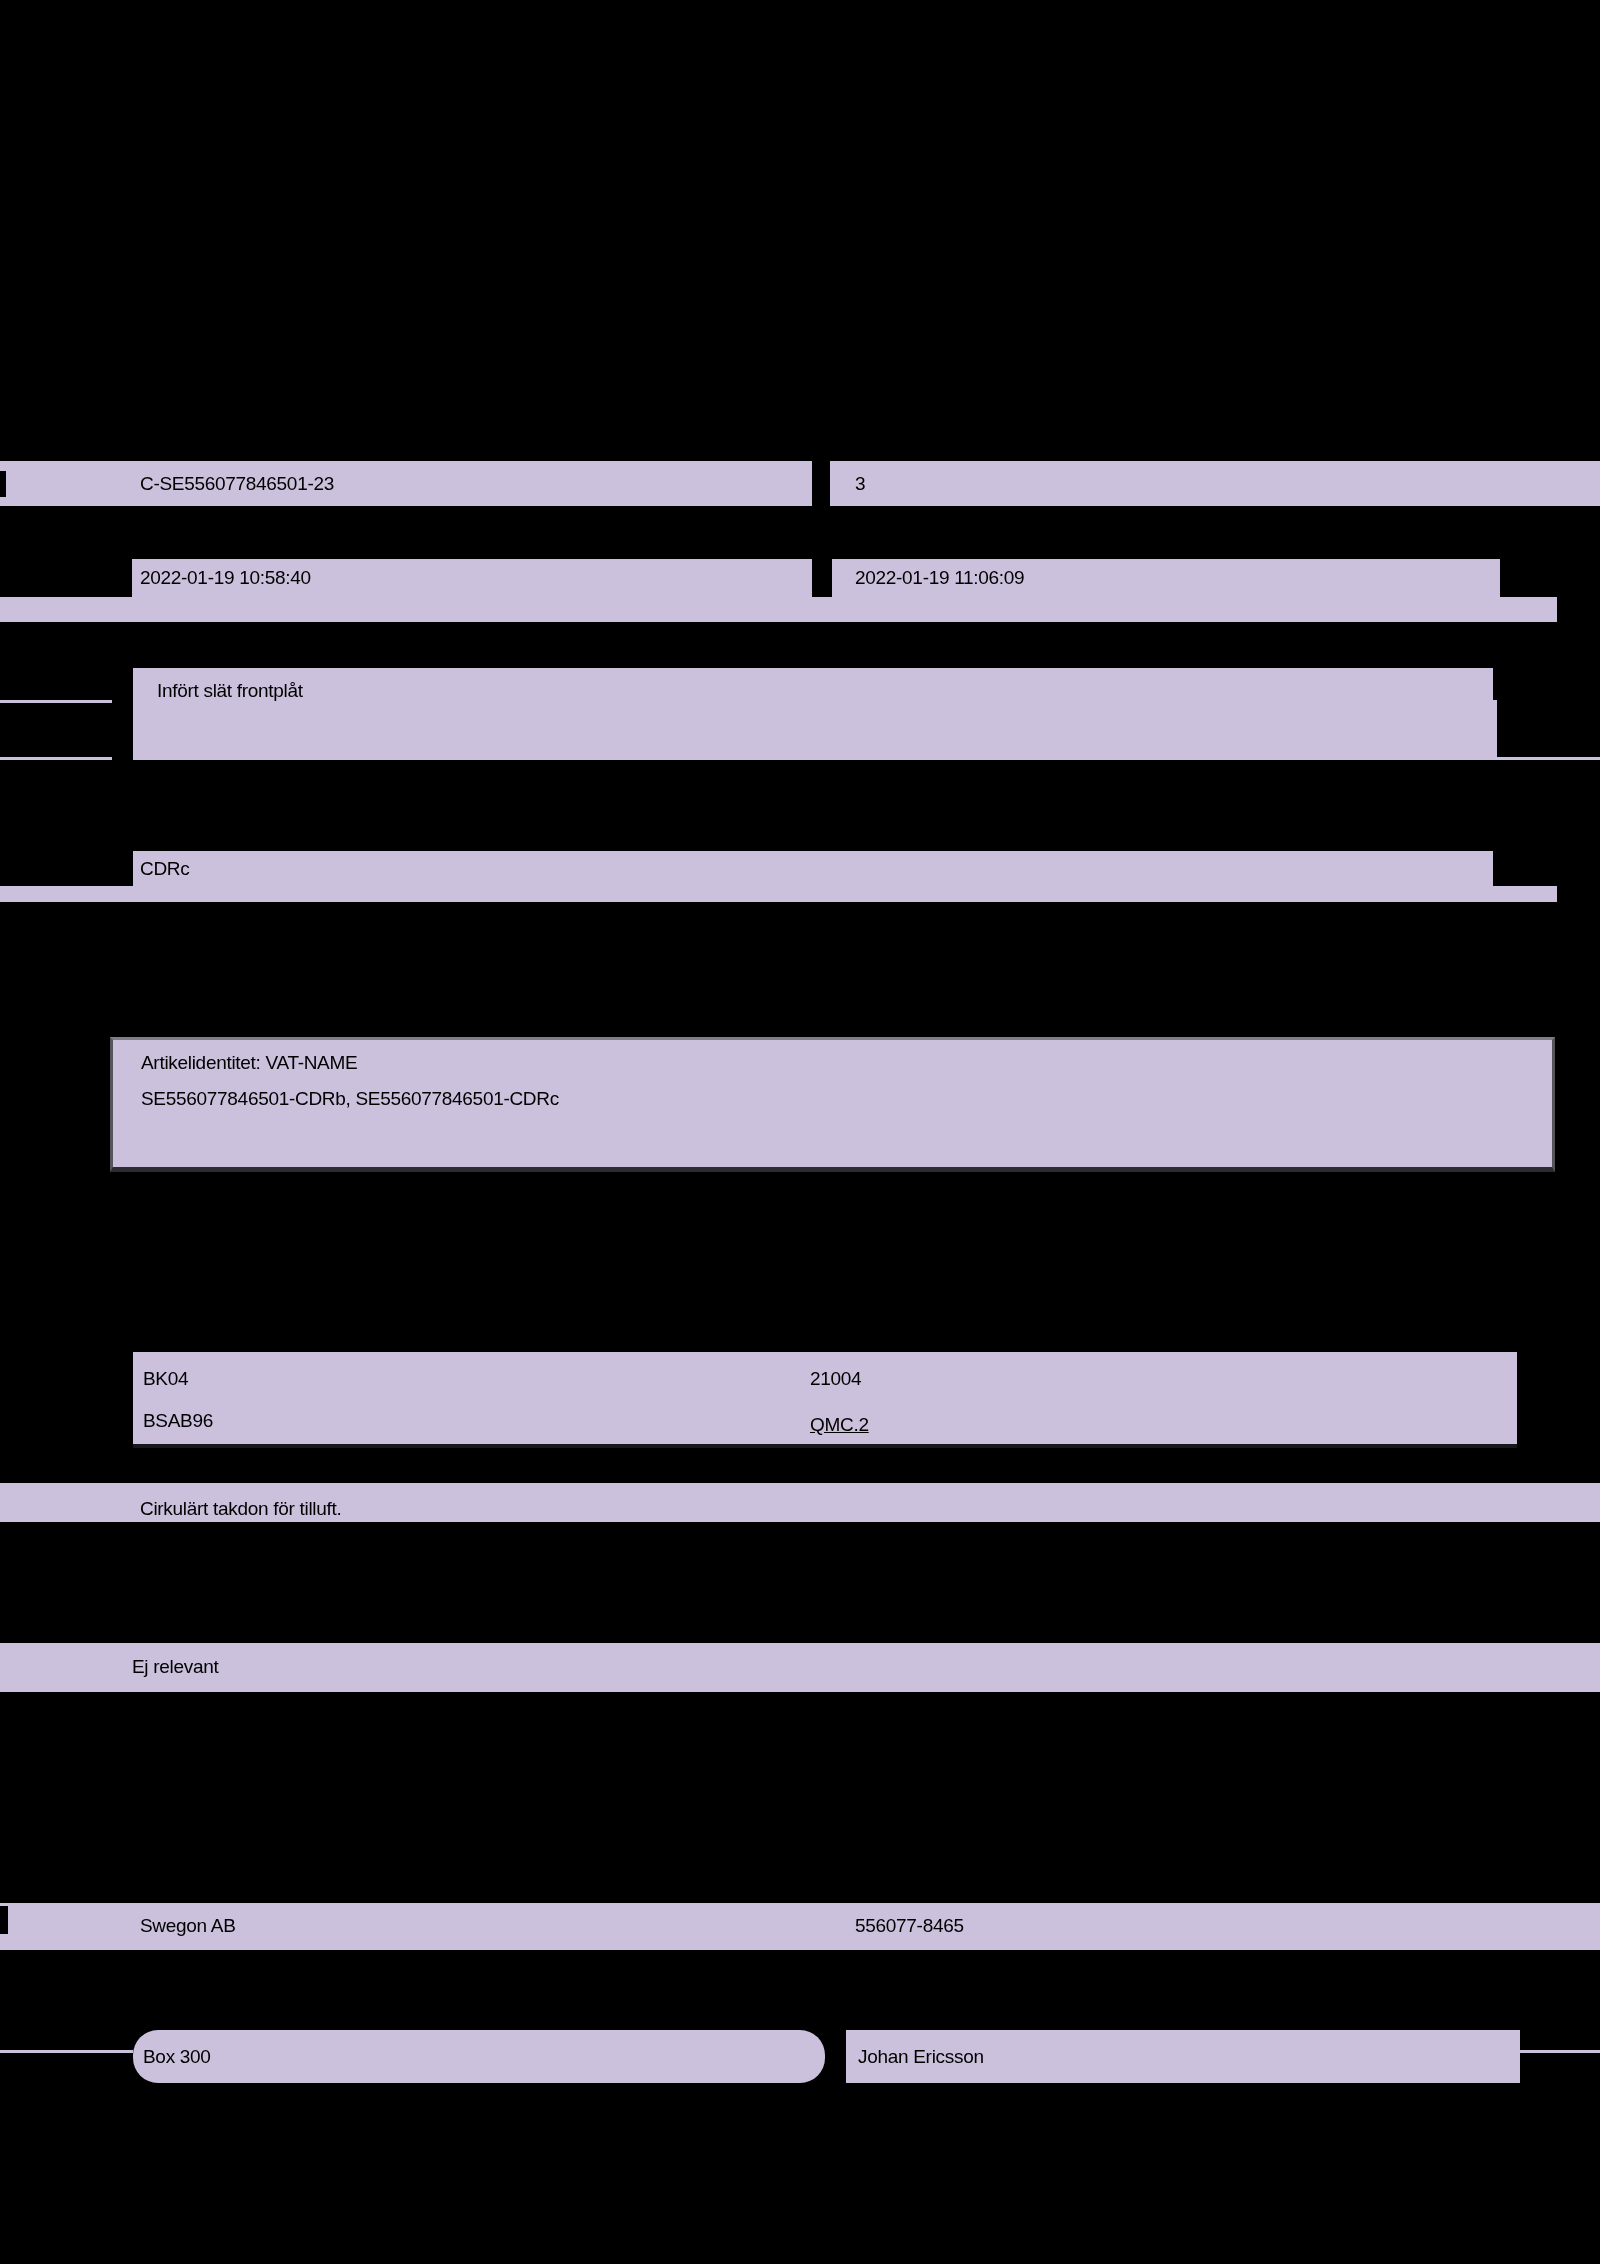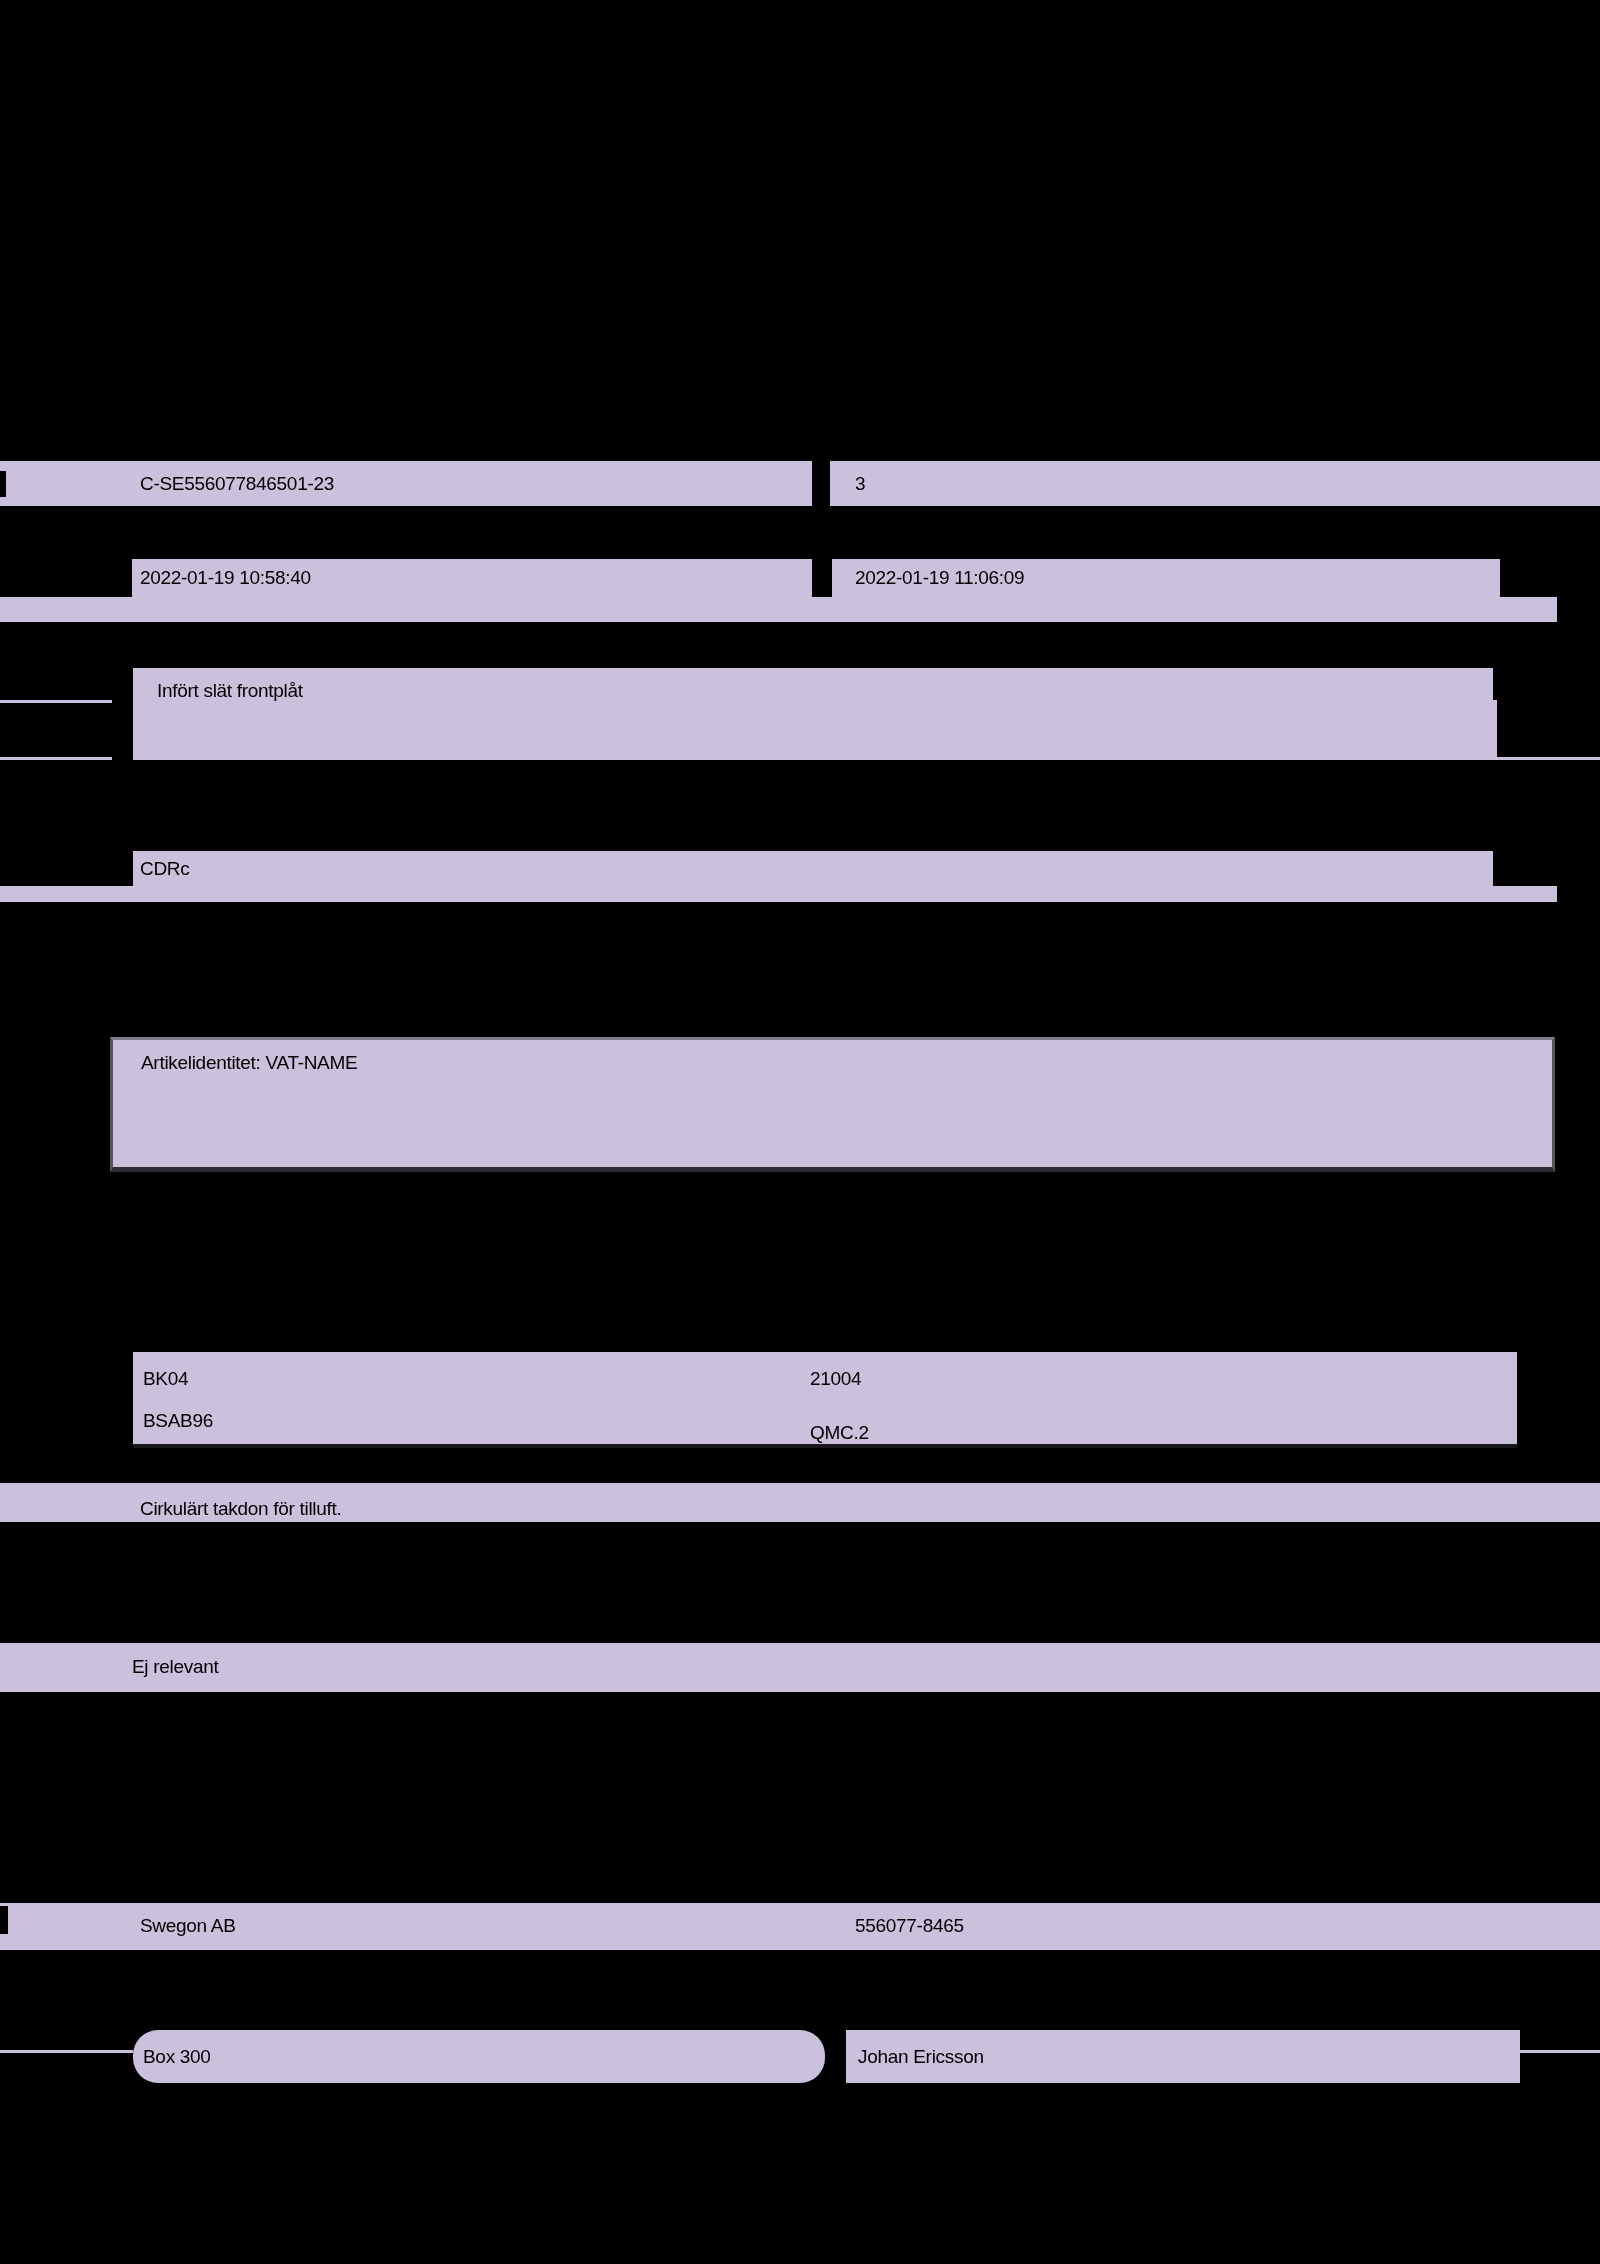--- a/index.html
+++ b/index.html
@@ -80,27 +80,28 @@
 <div class="thinline" style="left:1493px;top:700px;width:4px;height:60px;"></div>
 <div class="thinline" style="left:1497px;top:757px;width:103px;height:3px;"></div>
 
 <div class="field" style="left:133px;top:851px;width:1360px;height:35px;padding-left:7px;">
   <span>CDRc</span>
 </div>
 <div class="band" style="left:0;top:886px;width:1557px;height:16px;"></div>
 
 <div class="article-box">
   <p>Artikelidentitet: VAT-NAME</p>
+  <p>SE556077846501-CDRb, SE556077846501-CDRc</p>
 </div>
 
 <div class="class-box">
   <span class="abs-span" style="left:10px;top:16px;">BK04</span>
   <span class="abs-span" style="left:677px;top:16px;">21004</span>
   <span class="abs-span" style="left:10px;top:58px;">BSAB96</span>
-  <span class="abs-span" style="left:677px;top:70px;">QMC.2</span>
+  <span class="abs-span" style="left:677px;top:62px;text-decoration:underline;">QMC.2</span>
 </div>
 
 <div class="field" style="left:0;top:1483px;width:1600px;height:39px;">
   <span class="abs-span" style="left:140px;top:15px;">Cirkulärt takdon för tilluft.</span>
 </div>
 <div class="tick" style="left:0;top:1553px;width:8px;height:24px;"></div>
 
 <div class="field" style="left:0;top:1643px;width:1600px;height:49px;">
   <span class="abs-span" style="left:132px;top:13px;">Ej relevant</span>
 </div>

